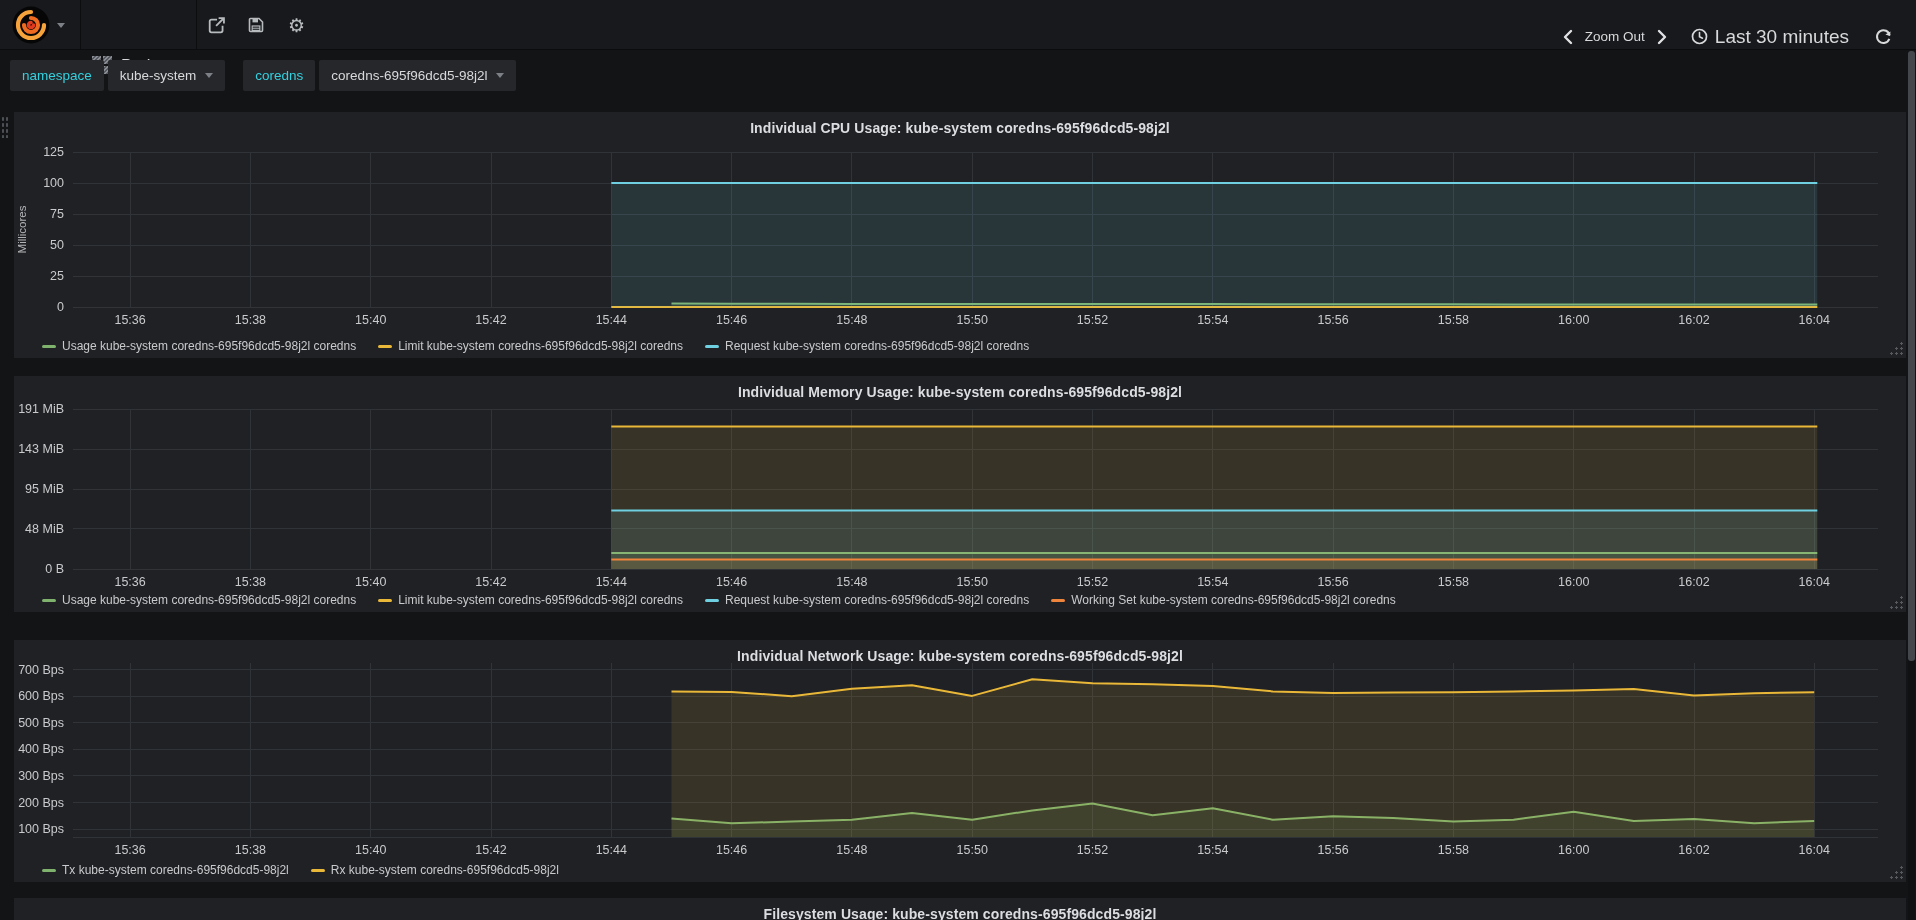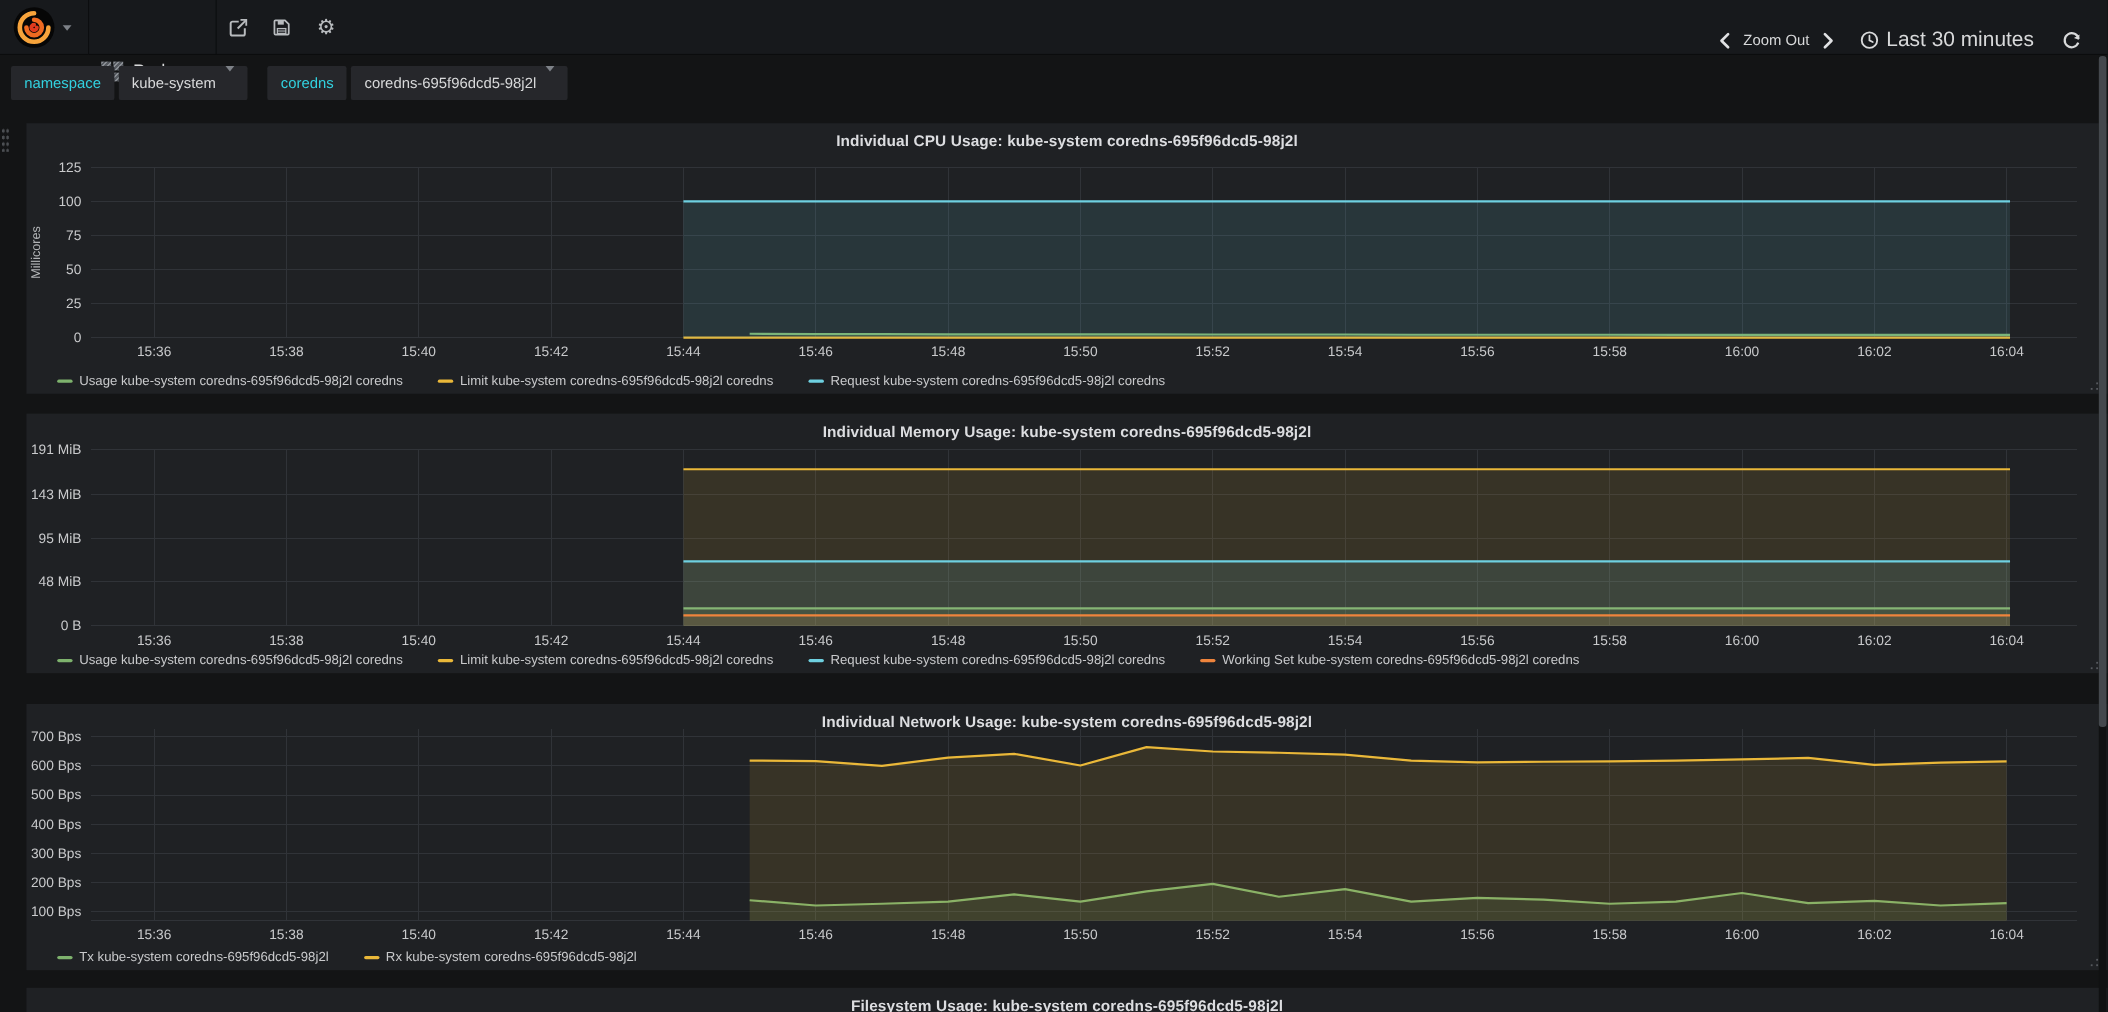--- a/index.html
+++ b/index.html
@@ -22,36 +22,36 @@
   .nav-right .btn { background:none; border:none; color:#d8d9da; font-family:inherit; cursor:pointer; display:flex; align-items:center;margin-top:23px; }
   .zoom-out { font-size:13.5px; margin:0 10px; }
   .time-btn { margin:0 26px 0 22px; font-size:19px; gap:7px; }
   .chev { stroke:#e0e1e3; stroke-width:2.4; fill:none; stroke-linecap:round; stroke-linejoin:round; }
 
   
   .submenu { position:absolute; left:10px; top:60px; display:flex; }
   .var-group { display:flex; gap:4px; margin-right:18px; }
   .var-box { height:31px; line-height:31px; background:#26272b; border-radius:2px; padding:0 12px; font-size:13.5px; white-space:nowrap; }
   .var-label { color:#32d1df; }
-  .var-value { color:#d8d9da; cursor:pointer; display:flex; gap:9px; }
+  .var-value { color:#d8d9da; cursor:pointer; display:flex; align-items:center; gap:9px; }
 
   
-  .panel { position:absolute; left:24px; width:1892px; background:#1f2124; }
+  .panel { position:absolute; left:14px; width:1892px; background:#1f2124; }
   .p1 { top:112px; height:246px; }
   .p2 { top:376px; height:236px; }
   .p3 { top:640px; height:242px; }
   .p4 { top:898px; height:120px; }
   .panel h2 { position:absolute; top:8px; left:0; right:0; text-align:center; font-size:14px; font-weight:700; color:#dcdde0; letter-spacing:.1px; }
   svg.chart { position:absolute; left:0; top:0; }
   .grid { stroke:#303338; stroke-width:1; shape-rendering:crispEdges; }
   text.tick { fill:#c9cacc; font-size:12.5px; font-family:"Liberation Sans",sans-serif; }
   text.tx { text-anchor:middle; }
   text.ty { text-anchor:end; }
   text.axis-label { fill:#b2b4b6; font-size:11.5px; text-anchor:middle; font-family:"Liberation Sans",sans-serif; }
-  .legend { position:absolute; left:28px; bottom:5px; display:flex; gap:32px; font-size:12px; color:#c9cacc; white-space:nowrap; }
+  .legend { position:absolute; left:28px; bottom:5px; display:flex; gap:22px; font-size:12px; color:#c9cacc; white-space:nowrap; }
   .legend-item i { display:inline-block; width:14px; height:3px; border-radius:1.5px; margin-right:6px; vertical-align:2px; }
   .resize-handle { position:absolute; right:3px; bottom:3px; width:15px; height:15px; background-image:radial-gradient(#56595e 1.2px, transparent 1.3px); background-size:5px 5px; background-position:1px 1px; clip-path:polygon(100% 0,100% 100%,0 100%); cursor:nwse-resize; }
 
   .row-handle { position:absolute; left:1px; top:116px; width:7px; height:22px; background-image:radial-gradient(#4c4f53 1.1px, transparent 1.2px); background-size:4px 6px; cursor:move; }
 
   .scrollbar { position:absolute; right:1px; top:51px; width:7px; height:869px; background:#101112; }
   .scroll-thumb { position:absolute; top:0; left:0; width:7px; height:610px; background:#44484d; border-radius:3px; cursor:pointer; }
 </style>
 </head>
 <body>

